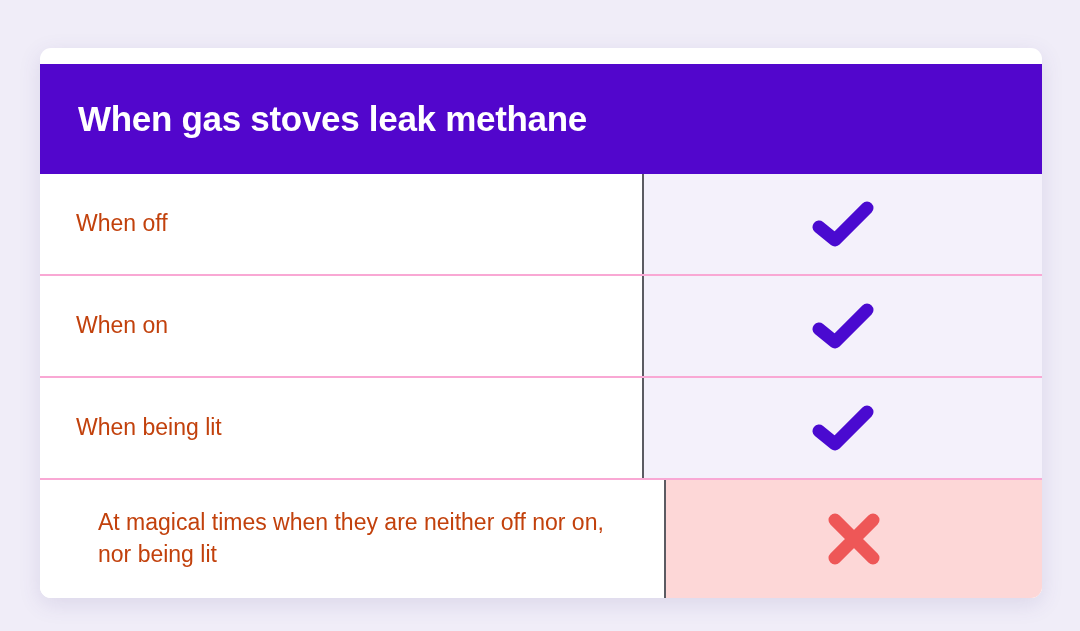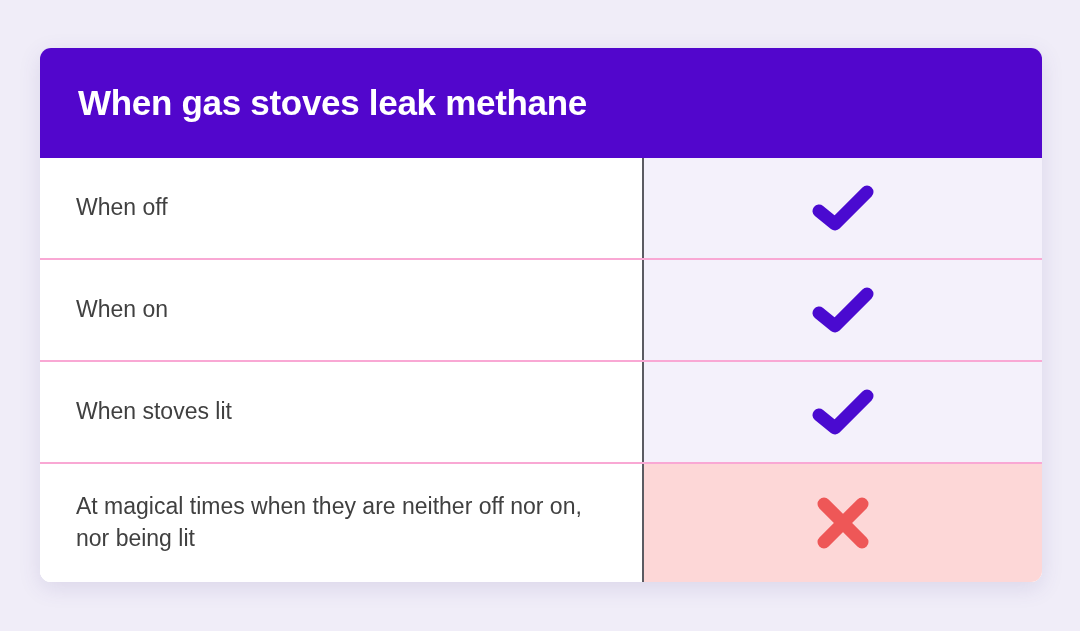--- a/index.html
+++ b/index.html
@@ -31,20 +31,21 @@
     overflow: hidden;
   }
 
   .card-header {
     height: 110px;
     background: #5206cc;
     display: flex;
     align-items: center;
     padding: 0 0 0 38px;
     box-sizing: border-box;
+    margin-top: 16px;
   }
 
   .card-header .title {
     color: #ffffff;
     font-size: 35px;
     font-weight: bold;
     letter-spacing: -0.3px;
     line-height: 1.1;
   }
 
@@ -64,39 +65,40 @@
   }
 
   .cell-label {
     width: 604px;
     box-sizing: border-box;
     padding: 0 26px 0 36px;
     display: flex;
     align-items: center;
     background: #ffffff;
     border-right: 2px solid #5b5b62;
-    color: #404040;
+    color: #c2410c;
     font-size: 23px;
     line-height: 1.38;
   }
 
   .cell-mark {
     flex: 1;
     display: flex;
     align-items: center;
     justify-content: center;
     background: #f4f1fb;
   }
 
   .cell-mark.negative {
     background: #fdd7d7;
   }
 
   .row.tall {
     min-height: 118px;
+    padding-left: 22px;
   }
 
   .mark-svg {
     display: block;
   }
 
   .label-text {
     display: block;
   }
 </style>
@@ -130,21 +132,21 @@
         </div>
         <div class="cell-mark">
           <svg class="mark-svg" width="62" height="46" viewBox="0 0 62 46" aria-hidden="true">
             <path d="M7 26 L23 39 L55 7" fill="none" stroke="#4a0ad0" stroke-width="13" stroke-linecap="round" stroke-linejoin="round"></path>
           </svg>
         </div>
       </div>
 
       <div class="row">
         <div class="cell-label">
-          <span class="label-text">When stoves lit</span>
+          <span class="label-text">When being lit</span>
         </div>
         <div class="cell-mark">
           <svg class="mark-svg" width="62" height="46" viewBox="0 0 62 46" aria-hidden="true">
             <path d="M7 26 L23 39 L55 7" fill="none" stroke="#4a0ad0" stroke-width="13" stroke-linecap="round" stroke-linejoin="round"></path>
           </svg>
         </div>
       </div>
 
       <div class="row tall">
         <div class="cell-label">

